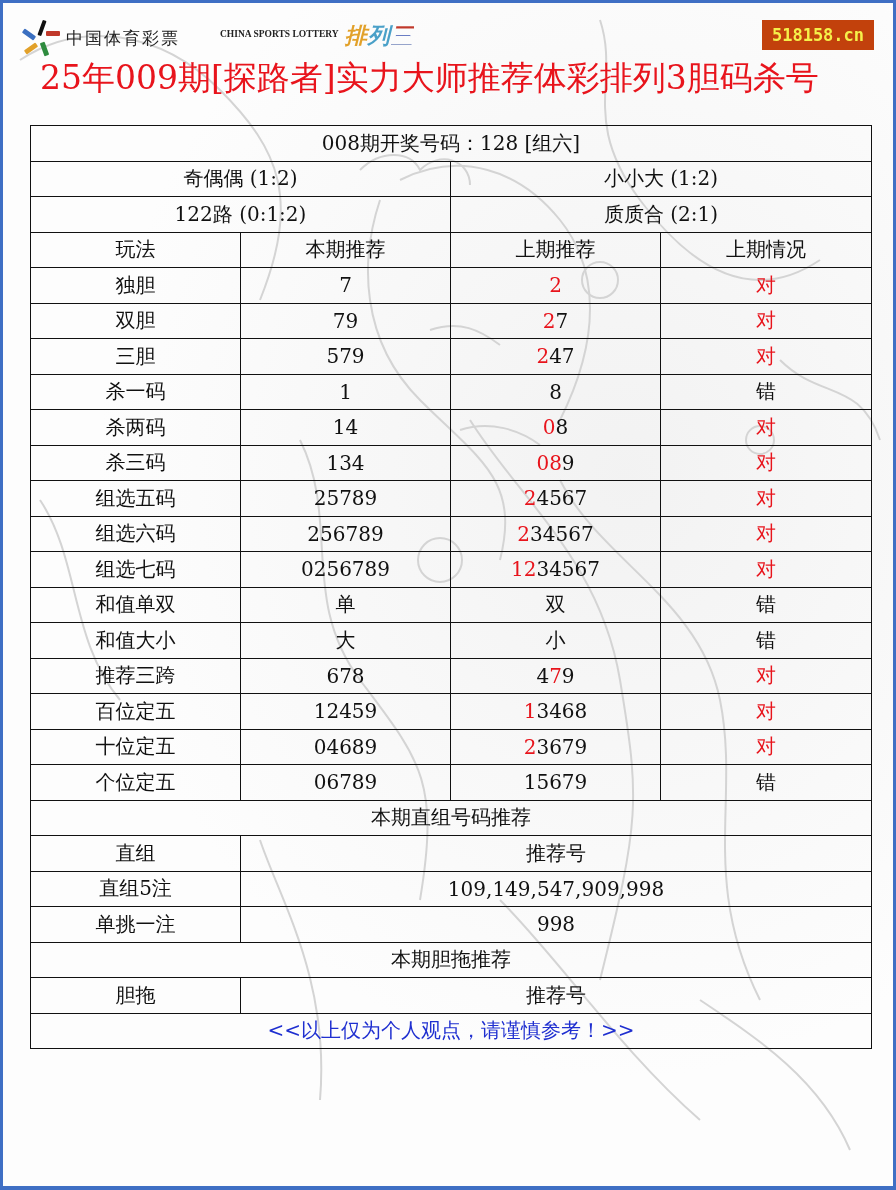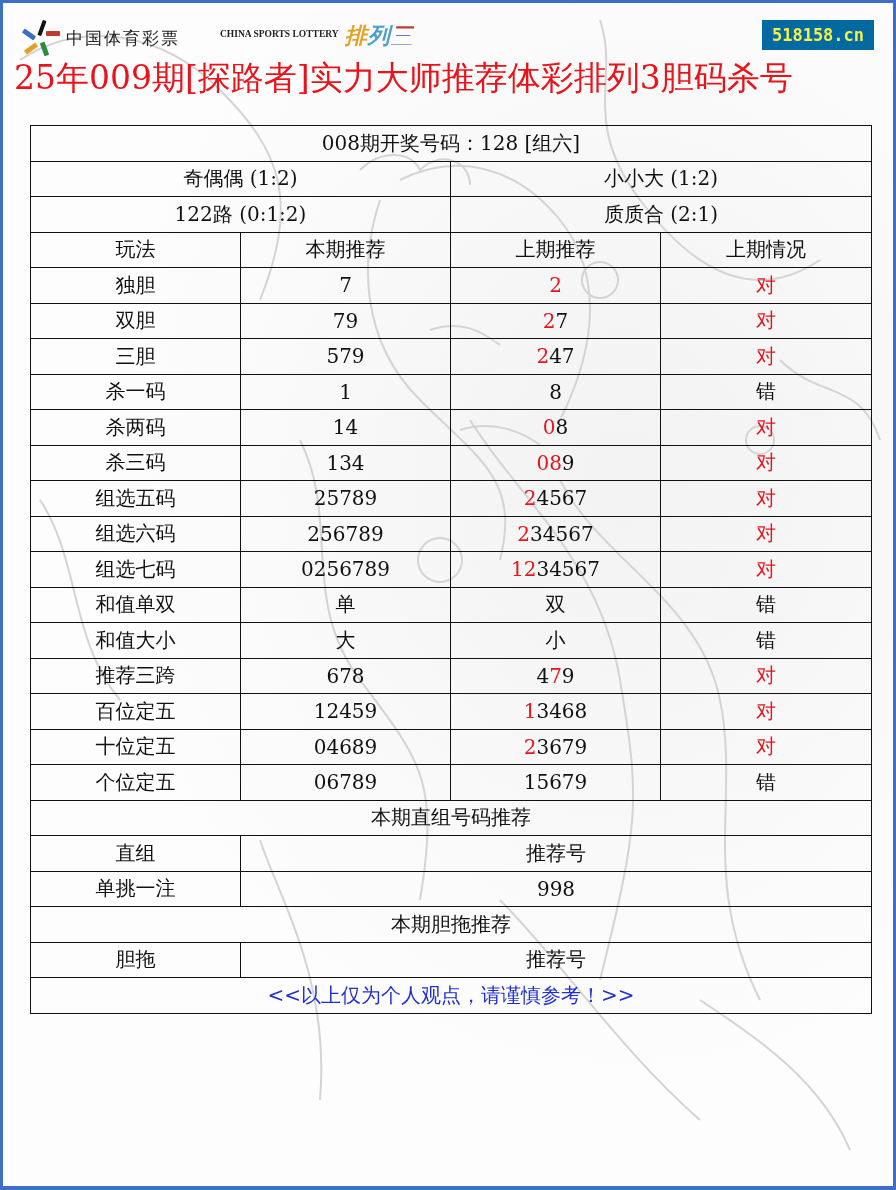--- a/index.html
+++ b/index.html
@@ -24,26 +24,26 @@
   .logo-mark span { position: absolute; display: block; height: 5px; border-radius: 1px; }
   .logo-text { margin-left: 4px; display: flex; }
   .logo-cn { font-family: "DejaVu Sans", sans-serif; font-size: 17px; color: #222; letter-spacing: 2px; line-height: 20px; }
   .logo-en { font-family: Liberation Serif, serif; font-weight: bold; font-size: 9.5px; color: #222; line-height: 12px; margin-left: 40px; }
   .logo-p3 { margin-left: 6px; font-family: Liberation Mono, monospace; font-weight: bold; font-style: italic; font-size: 22px; line-height: 36px; letter-spacing: 1px; }
   .logo-p3 .c1 { color: #e2a12a; }
   .logo-p3 .c2 { color: #4aa0c8; }
   .logo-p3 .c3 { background: linear-gradient(#c0392b 0 30%, transparent 30% 40%, #6a7dc4 40% 65%, transparent 65% 75%, #2c4a9a 75%); -webkit-background-clip: text; background-clip: text; color: transparent; }
   .site-badge {
     position: absolute; left: 762px; top: 20px; width: 112px; height: 30px;
-    background: #0369a1; color: #f5f04a;
+    background: #c2410c; color: #f5f04a;
     font-family: "DejaVu Sans Mono", "Liberation Mono", monospace; font-size: 17px; font-weight: bold;
     display: flex; align-items: center; justify-content: center;
   }
   .page-title {
-    position: absolute; left: 14px; top: 56px; width: 850px;
+    position: absolute; left: 40px; top: 56px; width: 850px;
     color: #e8141c; font-size: 33px; line-height: 44px; white-space: nowrap;
     font-family: "DejaVu Serif", "Liberation Serif", serif;
     letter-spacing: 0px;
   }
   table.main {
     position: absolute; left: 30px; top: 125px; width: 841px;
     border-collapse: collapse; table-layout: fixed;
     font-size: 20px; color: #111;
   }
   table.main td {
@@ -220,20 +220,24 @@
       </tr>
 
     <tr>
       <td colspan="4">本期直组号码推荐</td>
     </tr>
     <tr>
       <td>直组</td>
       <td colspan="3">推荐号</td>
     </tr>
     <tr>
+      <td>直组5注</td>
+      <td colspan="3">109,149,547,909,998</td>
+    </tr>
+    <tr>
       <td>单挑一注</td>
       <td colspan="3">998</td>
     </tr>
 
     <tr>
       <td colspan="4">本期胆拖推荐</td>
     </tr>
     <tr>
       <td>胆拖</td>
       <td colspan="3">推荐号</td>

